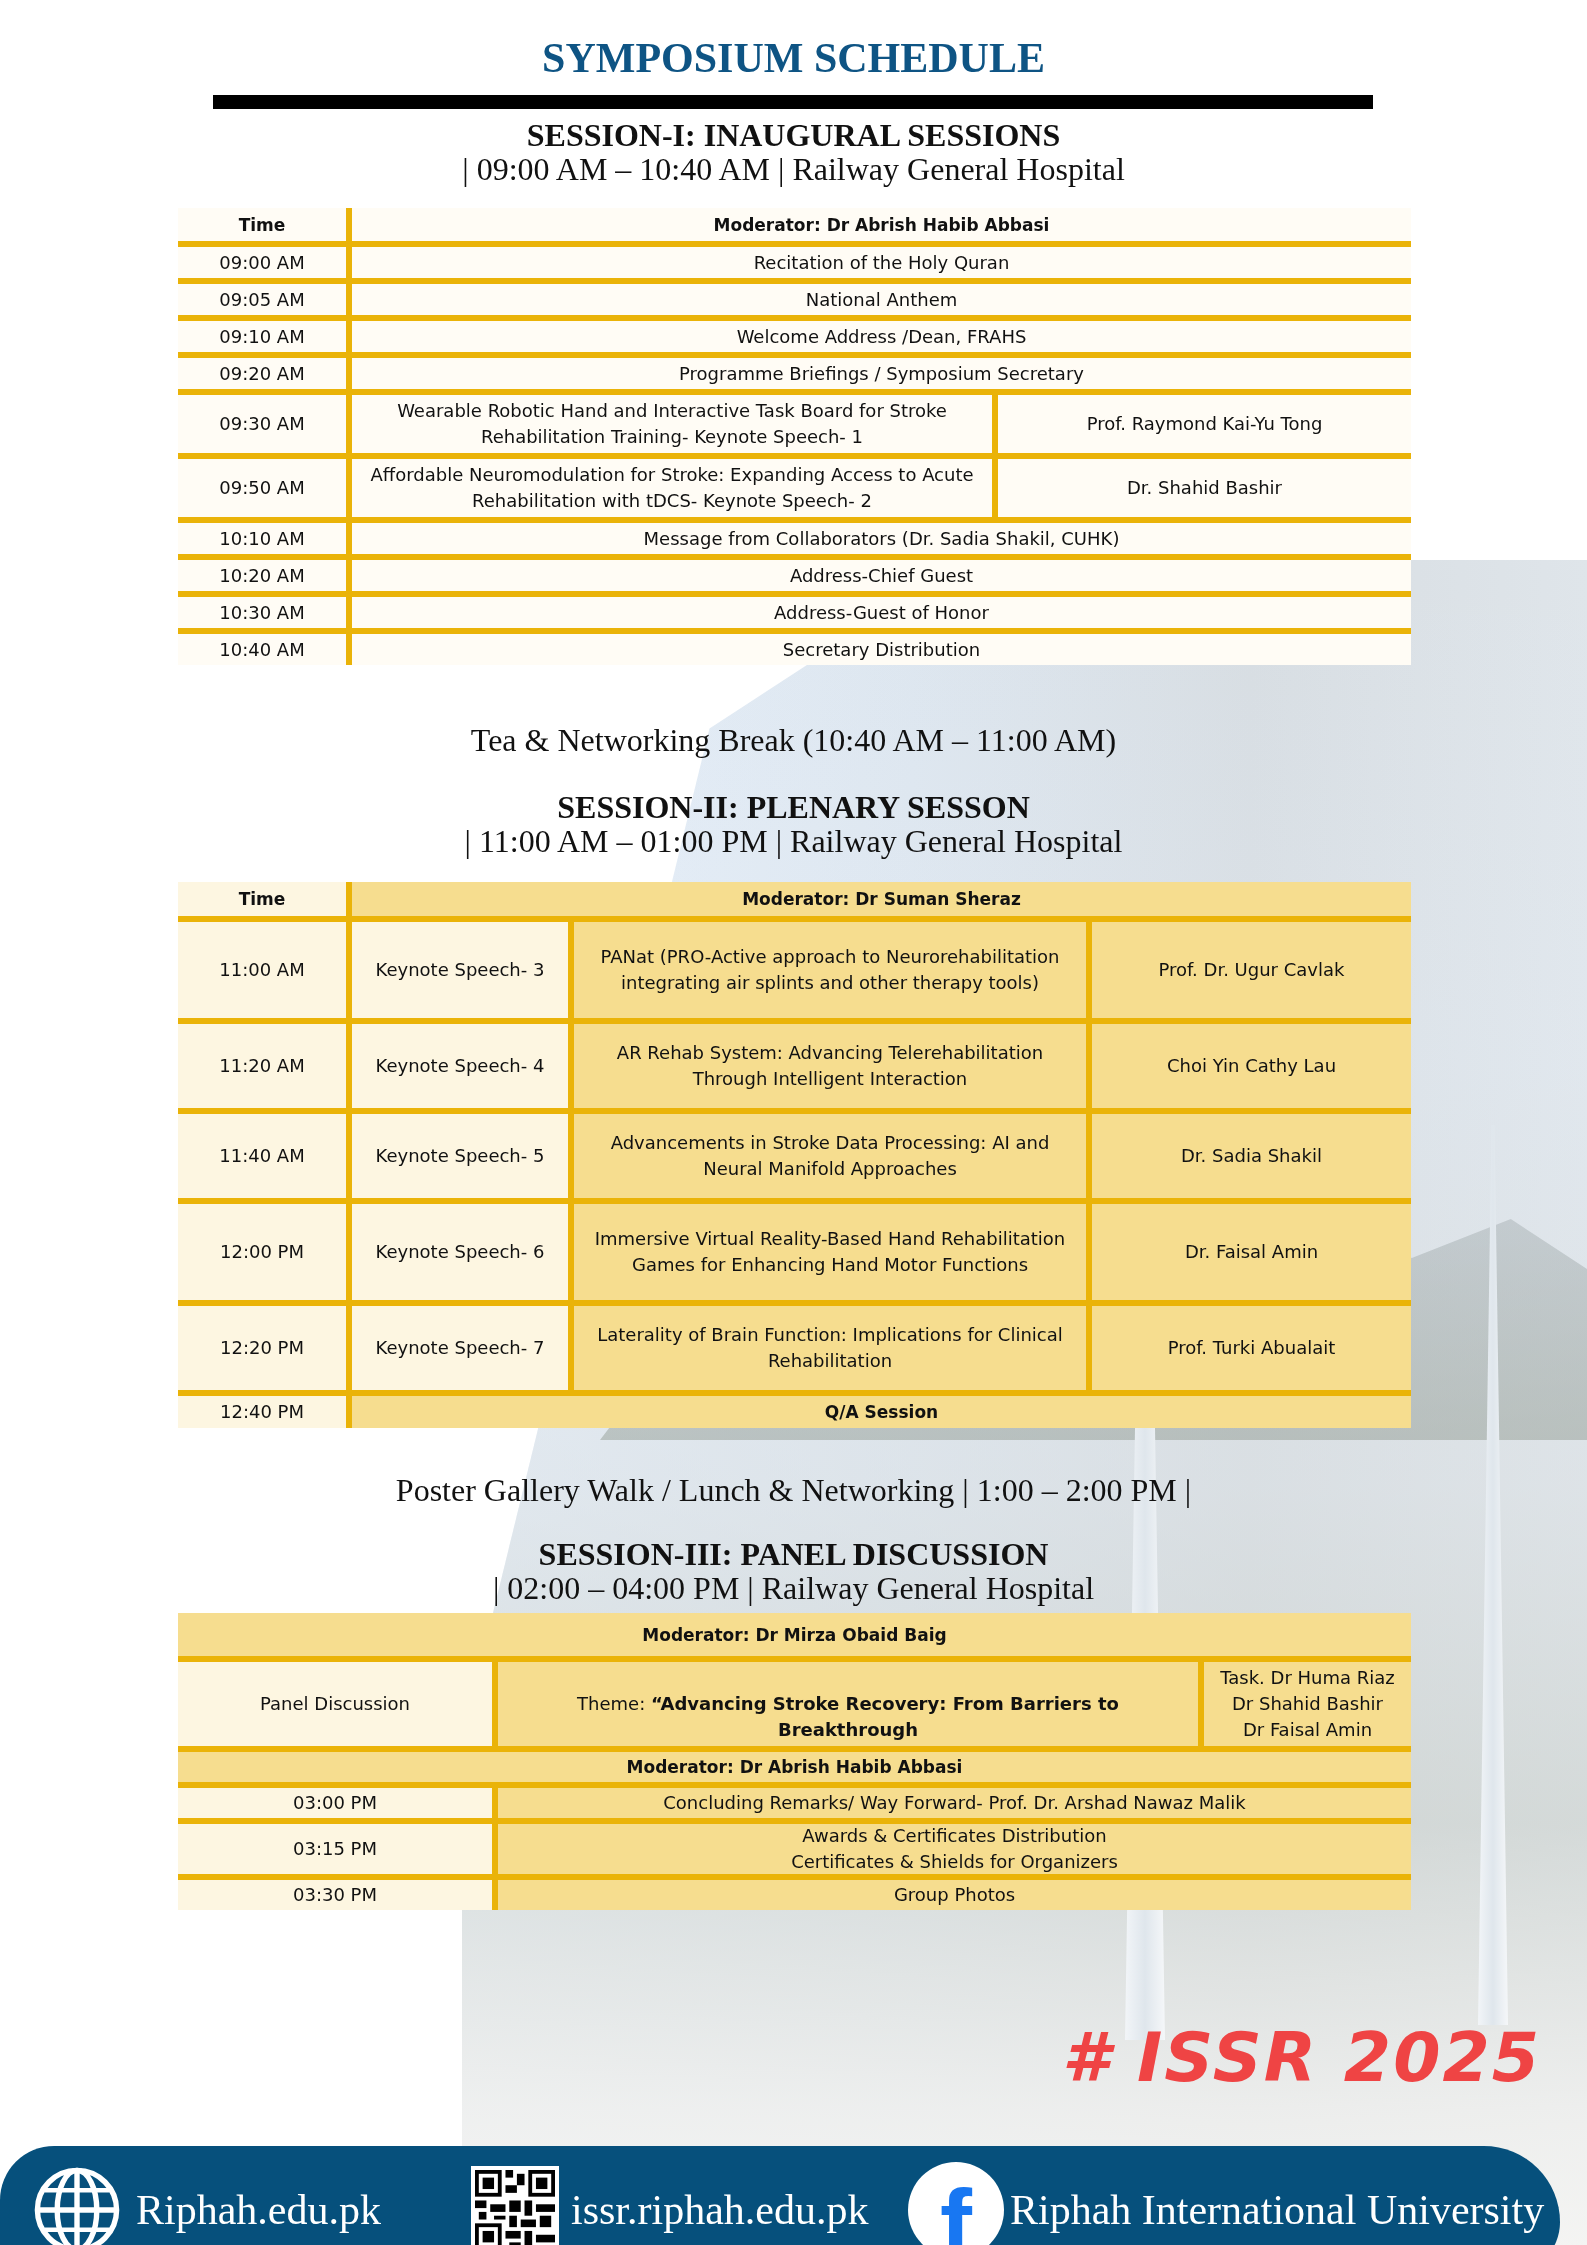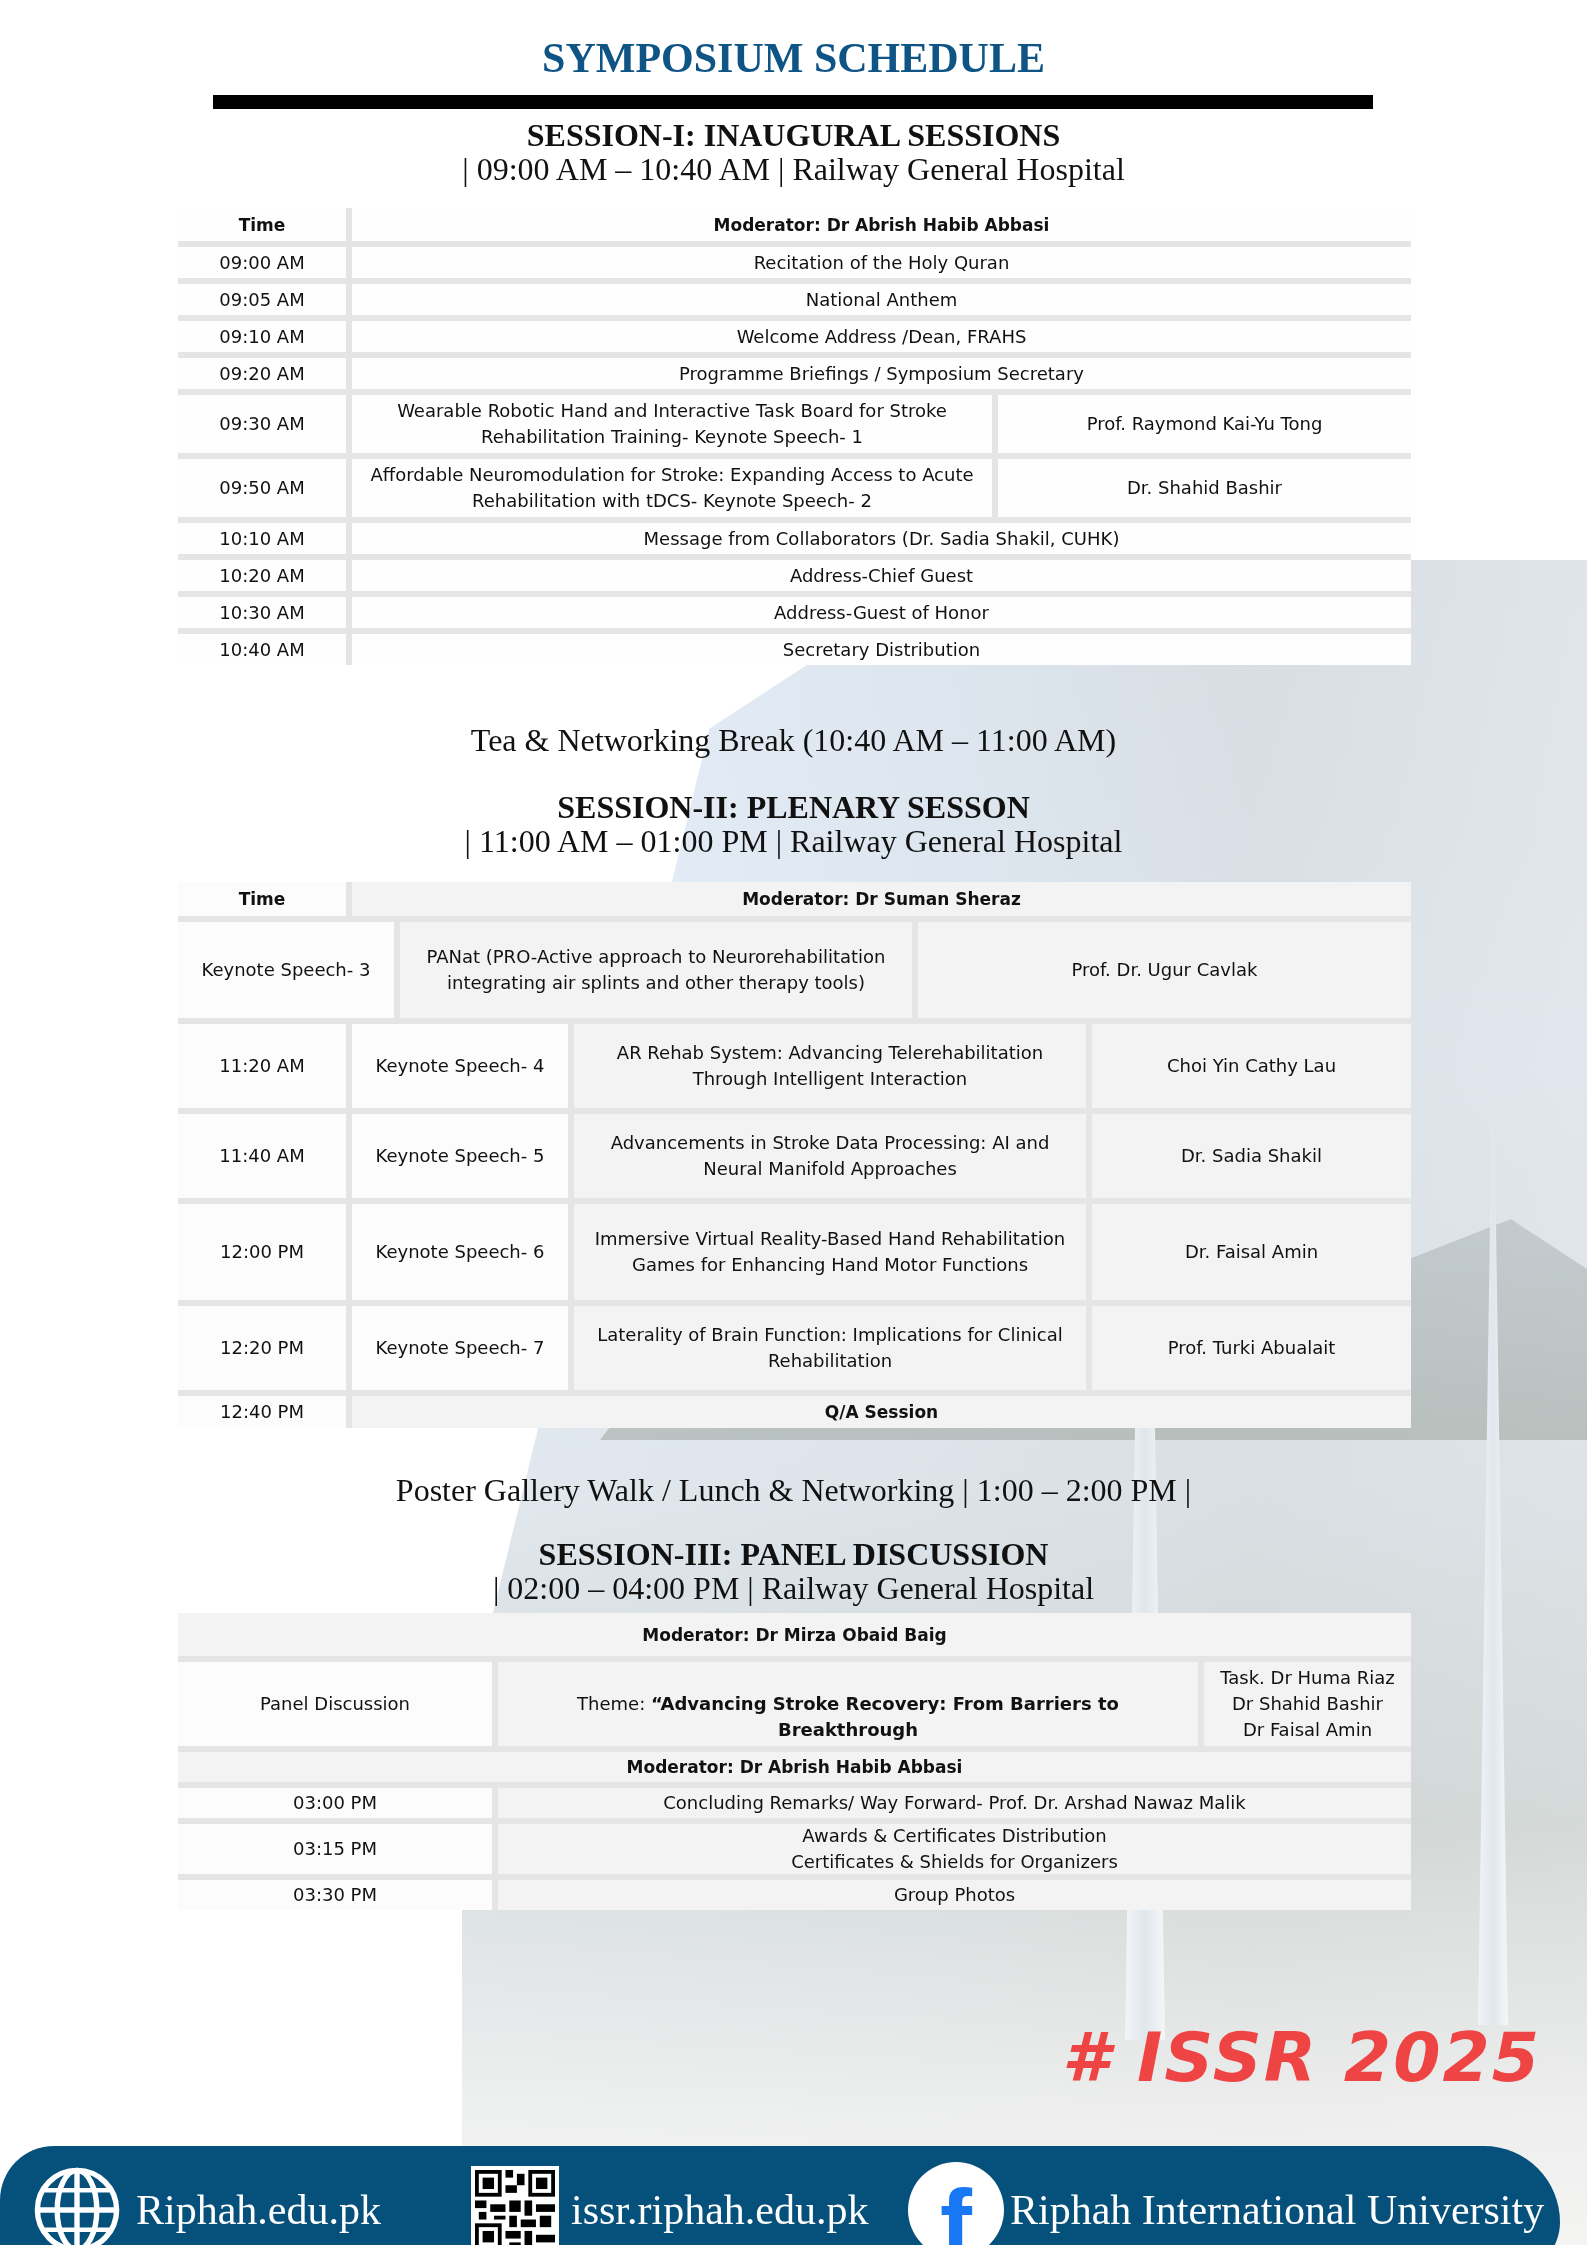--- a/index.html
+++ b/index.html
@@ -50,21 +50,21 @@
   }
   .session-head .sh-title { font-weight: bold; font-size: 32px; line-height: 34px; }
   .session-head .sh-sub { font-size: 32px; line-height: 34px; }
   .break-line {
     position: absolute; left: 0; width: 1587px; text-align: center;
     font-family: "Liberation Serif", serif; font-size: 32px;
   }
 
   
   .tbl {
-    position: absolute; background: #e5e5e5; 
+    position: absolute; background: #eab308; 
     box-sizing: border-box;
   }
   .row { display: flex; gap: 6px; margin-bottom: 6px; }
   .row:last-child { margin-bottom: 0; }
   .cell {
     background: rgba(255,255,255,0.88);
     display: flex; align-items: center; justify-content: center; text-align: center;
     font-family: "DejaVu Sans", sans-serif; font-size: 18px; color: #111;
     line-height: 26px; box-sizing: border-box; padding: 0 8px;
   }
@@ -178,20 +178,21 @@
     <div class="sh-sub">| 11:00 AM – 01:00 PM | Railway General Hospital</div>
   </div>
 
   <div class="tbl" id="tbl2" style="left:178px; top:882px; width:1233px;">
     <div class="row" style="height: 34px; margin-bottom: 6px;">
       <div class="cell bold" style="width:168px;">Time</div>
       <div class="cell bold clear" style="flex:1;">Moderator: Dr Suman Sheraz</div>
     </div>
     <div id="s2rows">
         <div class="row" style="height: 96px; margin-bottom: 6px;">
+          <div class="cell" style="width:168px;">11:00 AM</div>
           <div class="cell" style="width:216px;">Keynote Speech- 3</div>
           <div class="cell clear" style="width:512px;">PANat (PRO-Active approach to Neurorehabilitation integrating air splints and other therapy tools)</div>
           <div class="cell clear" style="flex:1;">Prof. Dr. Ugur Cavlak</div>
         </div>
         <div class="row" style="height: 84px; margin-bottom: 6px;">
           <div class="cell" style="width:168px;">11:20 AM</div>
           <div class="cell" style="width:216px;">Keynote Speech- 4</div>
           <div class="cell clear" style="width:512px;">AR Rehab System: Advancing Telerehabilitation Through Intelligent Interaction</div>
           <div class="cell clear" style="flex:1;">Choi Yin Cathy Lau</div>
         </div>

